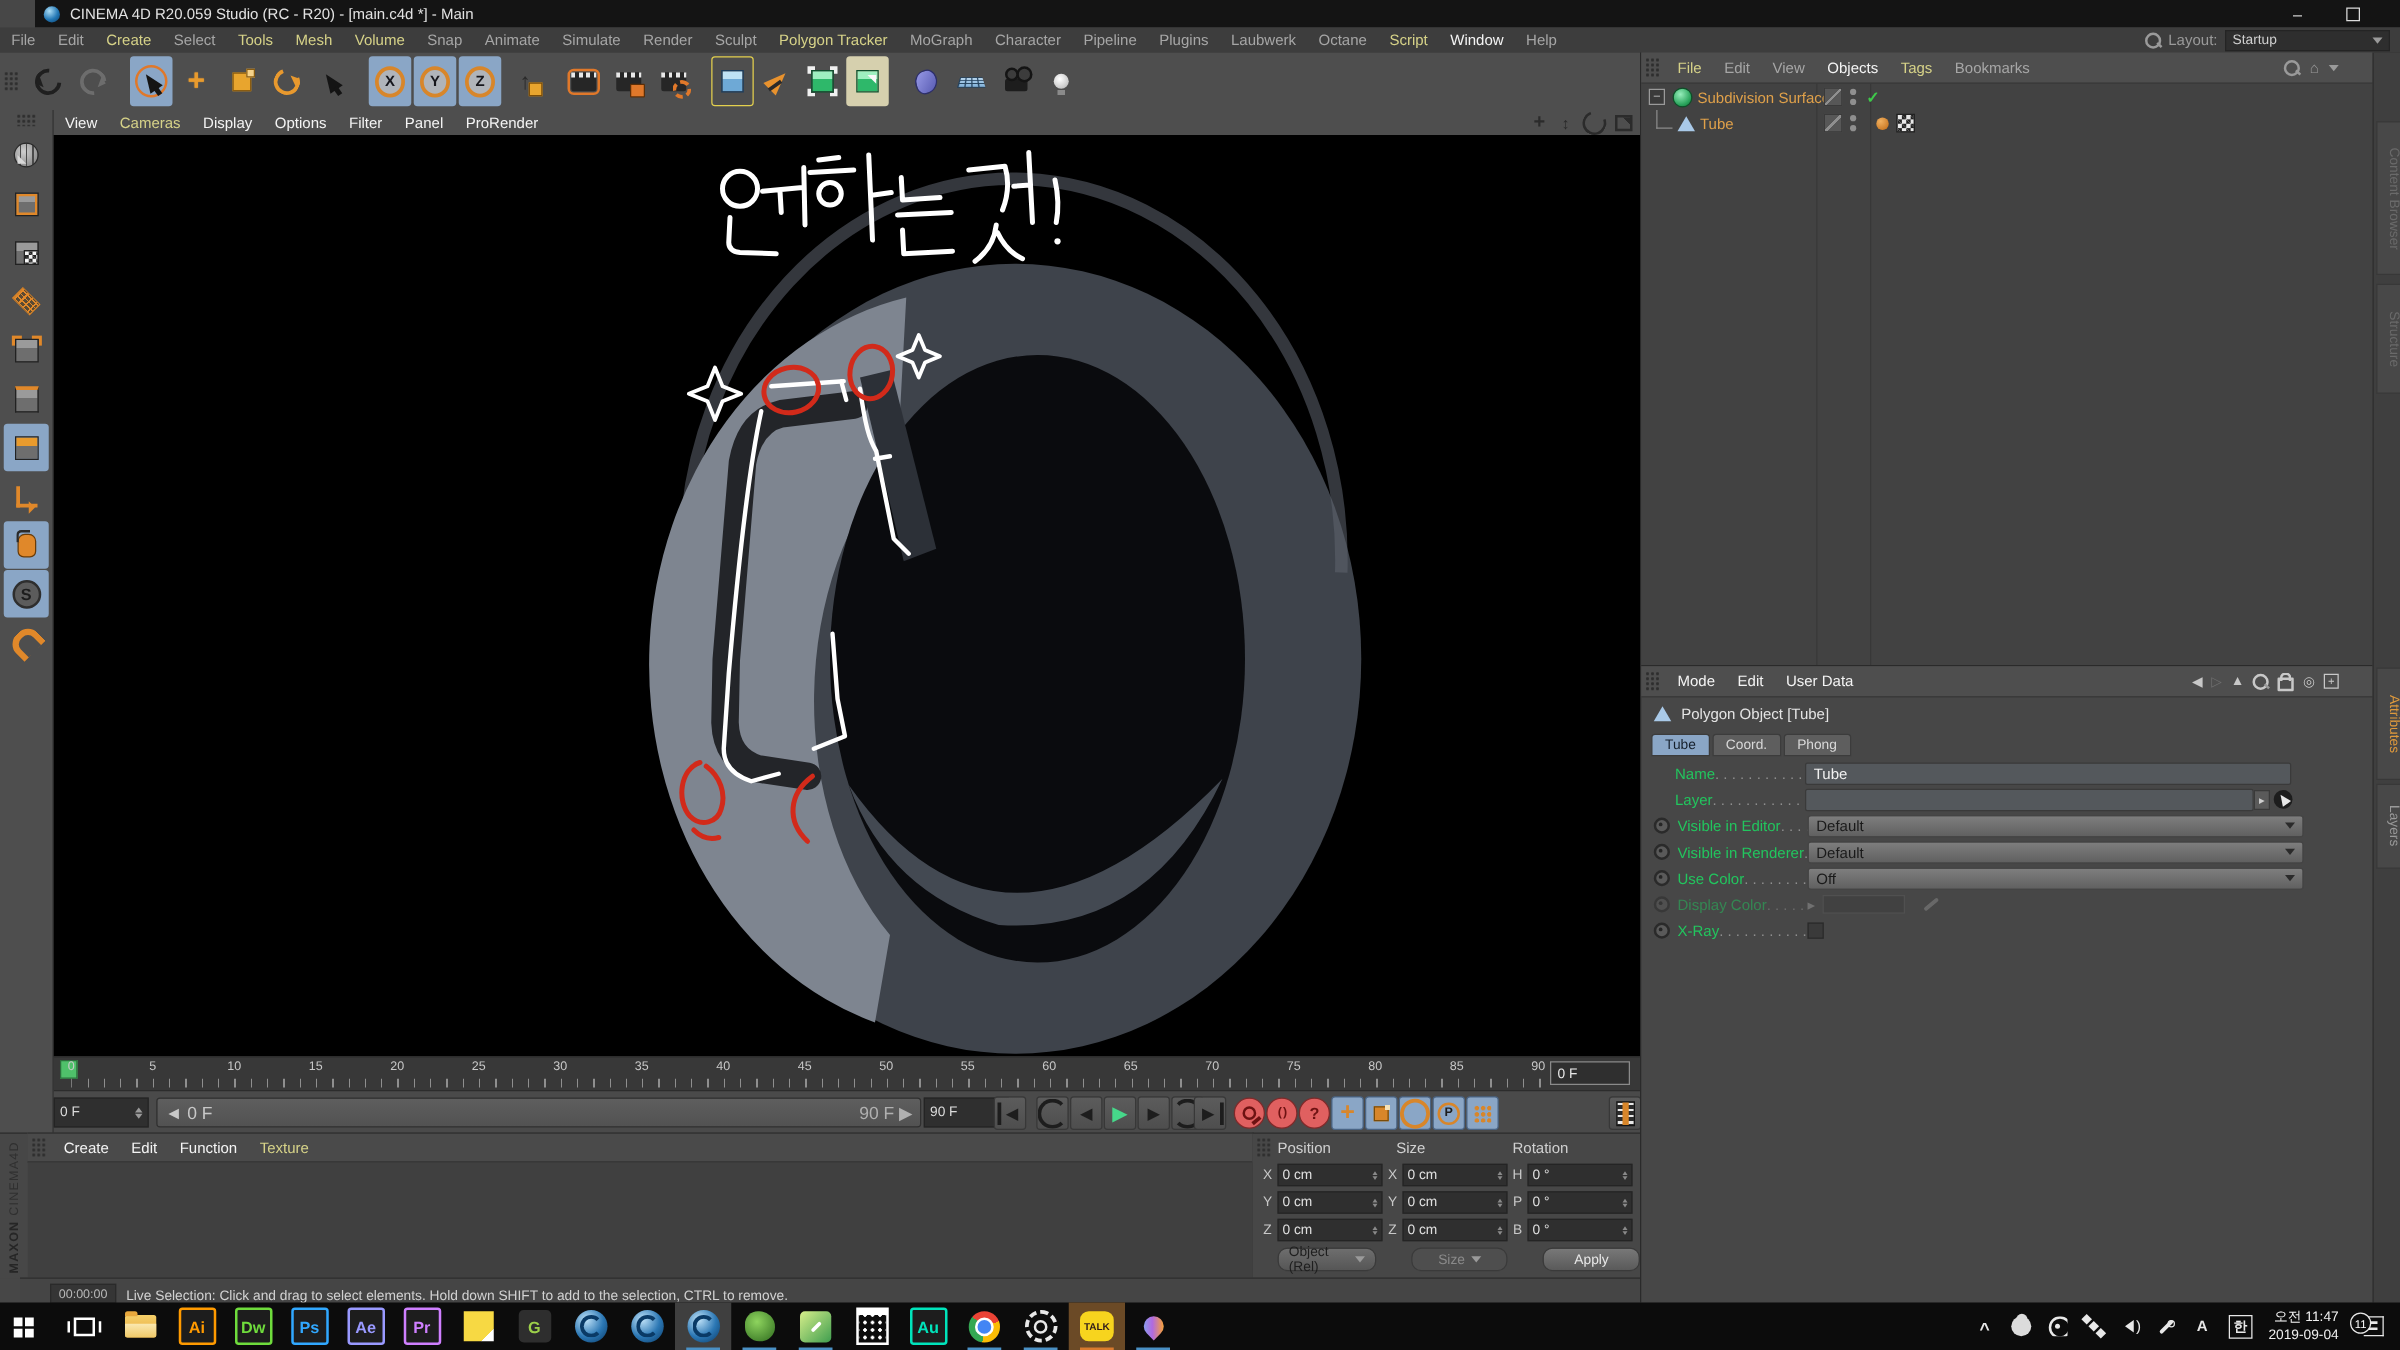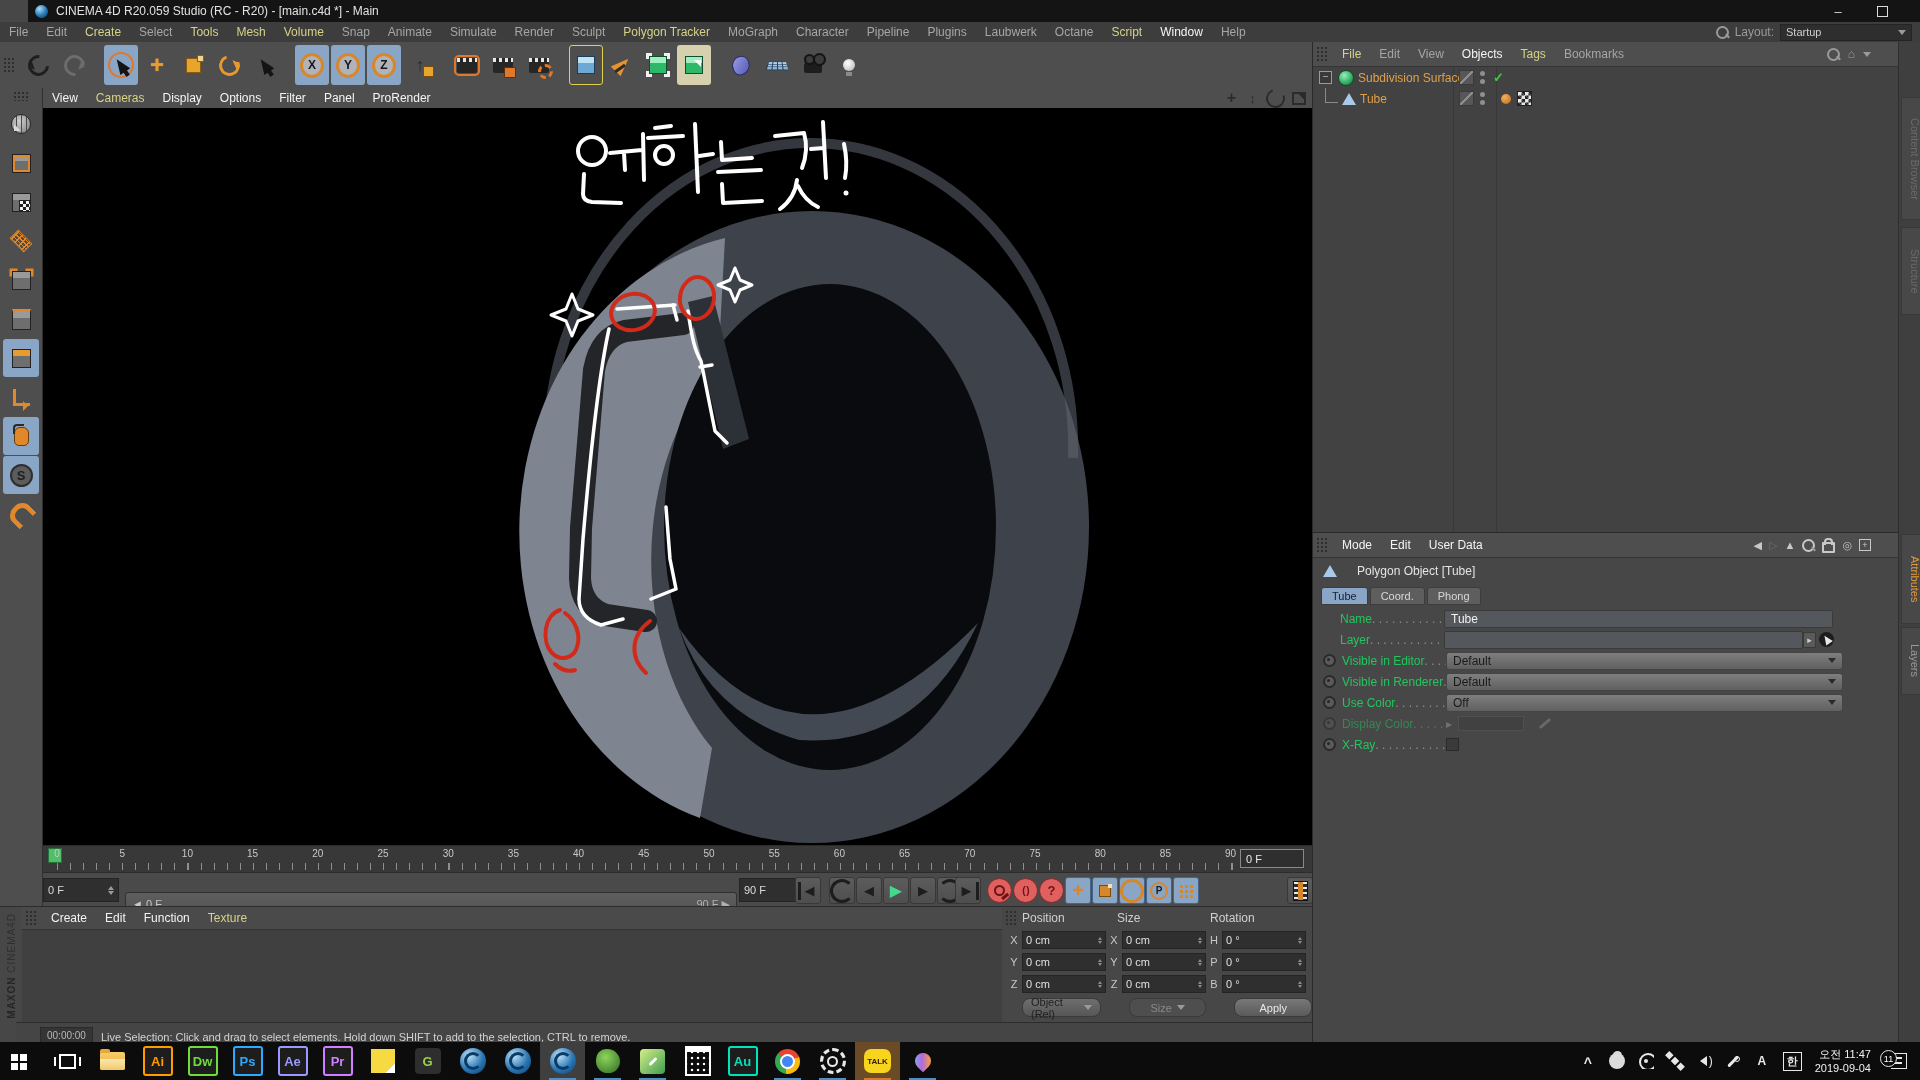--- a/index.html
+++ b/index.html
@@ -124,21 +124,21 @@
      background:repeating-linear-gradient(90deg,#8f8f8f 0 1px,transparent 1px 13.05px);}
   .playhead{position:absolute;left:5px;top:2px;width:12px;height:13px;background:#4fc06a;border:1px solid #2c6e3c;}
   .framebox{position:absolute;right:8px;top:3px;width:52px;height:17px;background:#2f2f2f;border:1px solid #8a8a8a;color:#e8e8e8;display:flex;align-items:center;padding:0 5px;font-size:11px;}
 
   
   .transport{left:43px;top:872px;width:1269px;height:34px;background:#4a4a4a;border-top:1px solid #2c2c2c;border-bottom:1px solid #2c2c2c;}
   .spin{position:absolute;display:flex;align-items:center;background:#2f2f2f;border:1px solid #242424;color:#dcdcdc;font-size:11px;padding:0 4px;height:22px;top:5px;}
   .spin .arrows{margin-left:auto;display:flex;flex-direction:column;gap:1px;padding-left:6px;}
   .spin .arrows i{width:0;height:0;border-left:3px solid transparent;border-right:3px solid transparent;}
   .spin .arrows i.up{border-bottom:4px solid #9a9a9a;} .spin .arrows i.dn{border-top:4px solid #9a9a9a;}
-  .tslider{position:absolute;left:82px;top:19px;width:610px;height:22px;background:linear-gradient(#5e5e5e,#525252);border:1px solid #303030;border-radius:3px;display:flex;align-items:center;color:#c8c8c8;font-size:11px;}
+  .tslider{position:absolute;left:82px;top:5px;width:610px;height:22px;background:linear-gradient(#5e5e5e,#525252);border:1px solid #303030;border-radius:3px;display:flex;align-items:center;color:#c8c8c8;font-size:14px;}
   .tslider .lft{padding-left:6px;} .tslider .rgt{margin-left:auto;padding-right:6px;color:#b0b0b0;}
   .tgroup{position:absolute;top:4px;display:flex;gap:1px;}
   .tbtn{width:24px;height:25px;background:linear-gradient(#5c5c5c,#4e4e4e);border:1px solid #383838;border-radius:3px;display:flex;align-items:center;justify-content:center;}
   .tbtn.red{background:#e06060;border-radius:50%;border-color:#7e2a2a;width:23px;height:23px;margin-top:1px;}
   .tbtn.blue{background:#8aa6c6;border-color:#4a6484;}
   .tbtn .icn{width:18px;height:18px;font-size:13px;color:#1d1d1d;}
   .icn-goto-start{border-left:3px solid #1d1d1d;} .icn-goto-start::before{content:"◀";}
   .icn-prev-frame::before{content:"◀";} .icn-next-frame::before{content:"▶";}
   .icn-play::before{content:"▶";color:#46d88a;font-size:16px;}
   .icn-goto-end{border-right:3px solid #1d1d1d;} .icn-goto-end::before{content:"▶";}
@@ -205,21 +205,21 @@
      background-image:linear-gradient(45deg,#222 25%,transparent 25%,transparent 75%,#222 75%),linear-gradient(45deg,#222 25%,#e8e8e8 25%,#e8e8e8 75%,#222 75%);
      background-size:7px 7px;background-position:0 0,3.5px 3.5px;}
   .om-ricons{margin-left:auto;display:flex;align-items:center;gap:8px;padding-right:28px;color:#9a9a9a;}
 
   .am{border-top:1px solid #2a2a2a;}
   .am-nav{margin-left:auto;display:flex;align-items:center;gap:7px;padding-right:28px;color:#c8c8c8;font-size:11px;}
   .am-nav .dimmed{color:#6e6e6e;}
   .locki{position:relative;width:9px;height:7px;border:2px solid #c8c8c8;border-radius:1px;margin-top:5px;}
   .locki::before{content:"";position:absolute;left:0px;top:-6px;width:5px;height:5px;border:2px solid #c8c8c8;border-bottom:none;border-radius:4px 4px 0 0;}
   .plusbox{width:10px;height:10px;border:1.5px solid #c8c8c8;display:flex;align-items:center;justify-content:center;font-size:9px;color:#c8c8c8;}
-  .am-title{display:flex;align-items:center;height:26px;gap:20px;padding-left:8px;color:#e4e4e4;font-size:12px;}
+  .am-title{display:flex;align-items:center;height:26px;gap:8px;padding-left:8px;color:#e4e4e4;font-size:12px;}
   .am-tabs{display:flex;gap:2px;padding:3px 0 3px 8px;}
   .am-tab{padding:2px 10px;background:#5e5e5e;border:1px solid #3c3c3c;border-radius:3px 3px 0 0;color:#d8d8d8;font-size:11px;}
   .am-tab.active{background:#8aa6c6;color:#16202c;}
   .am-section{height:19px;background:#3d3d3d;border-top:1px solid #2e2e2e;border-bottom:1px solid #2e2e2e;display:flex;align-items:center;padding-left:8px;font-weight:bold;color:#e8e8e8;}
   .afield{display:flex;align-items:center;height:21px;padding-left:10px;}
   .afield.dimrow{opacity:.5;}
   .toggle{width:9px;height:9px;border:2px solid #2a2a2a;border-radius:50%;background:#5a5a5a;position:relative;margin-right:6px;flex:0 0 auto;}
   .toggle::after{content:"";position:absolute;left:2px;top:2px;width:3px;height:3px;border-radius:50%;background:#262626;}
   .notoggle{width:17px;flex:0 0 auto;}
   .alabel{width:104px;display:flex;overflow:hidden;white-space:nowrap;color:#22c55e;flex:0 0 auto;}

